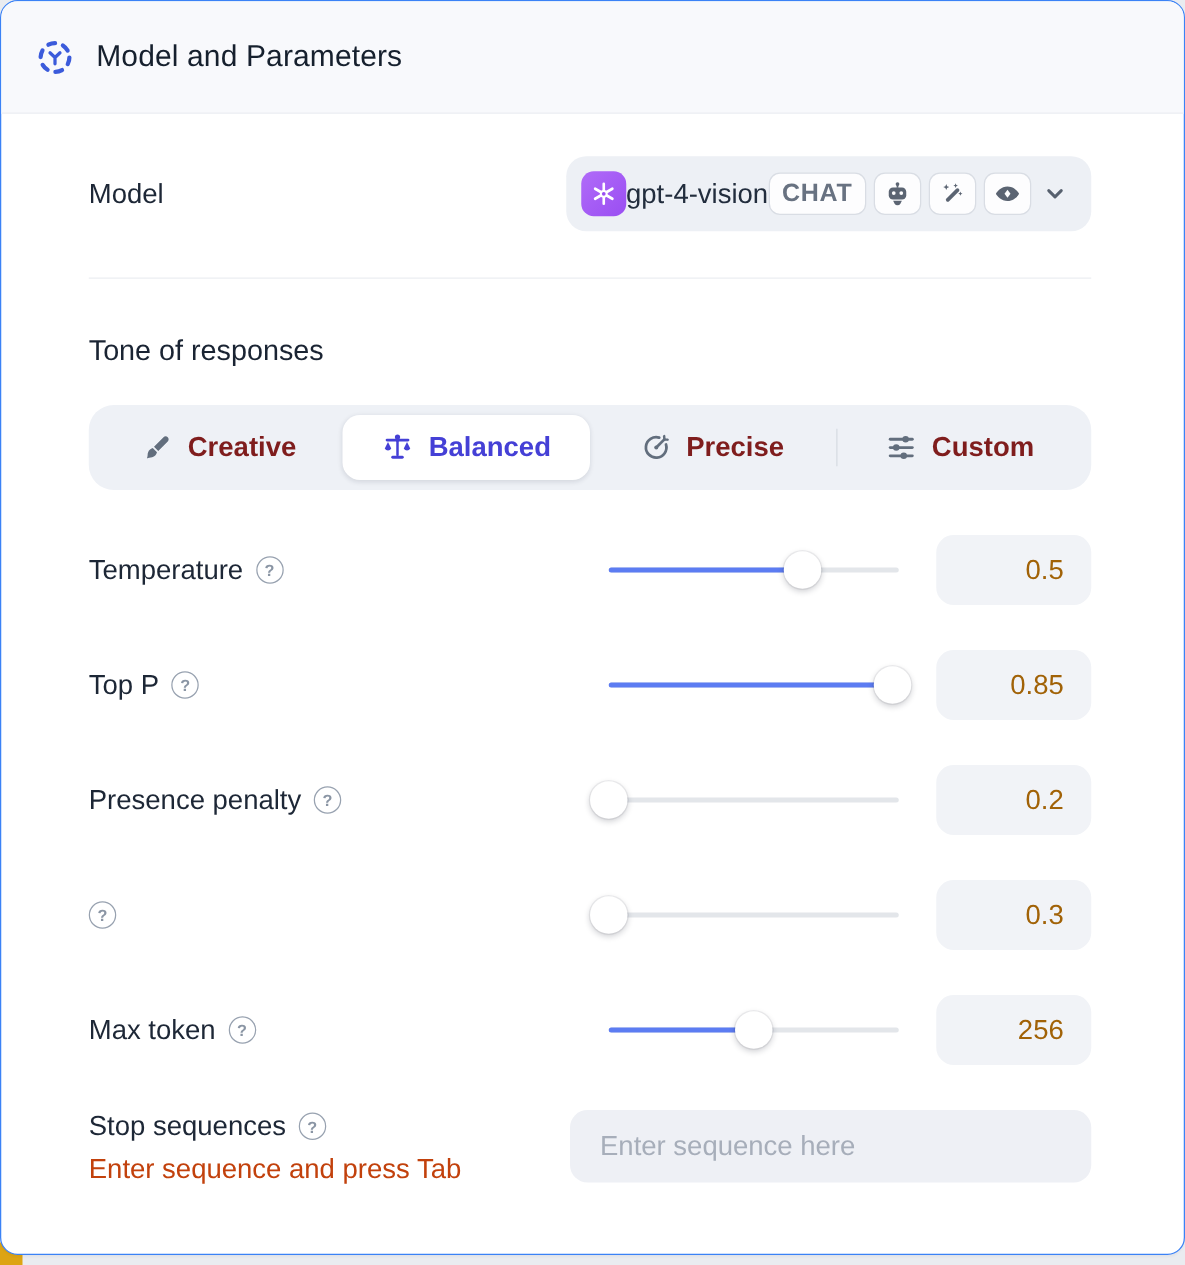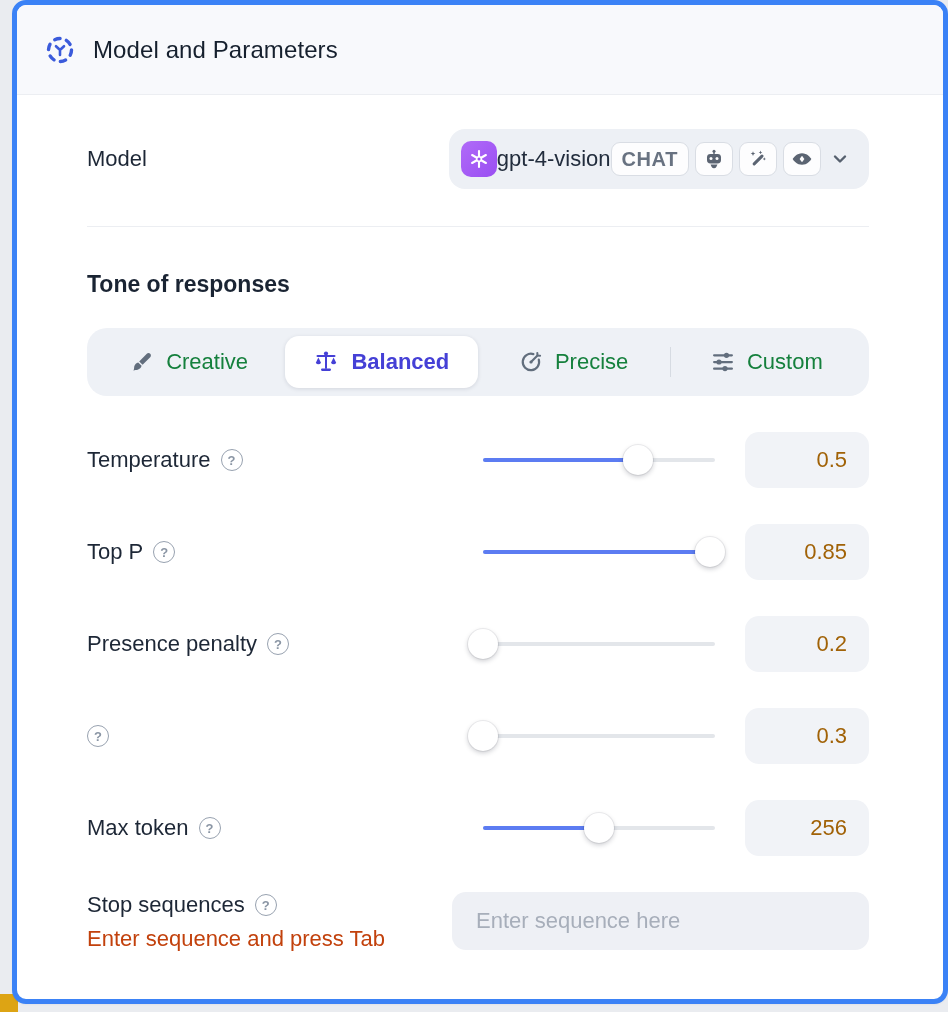--- a/index.html
+++ b/index.html
@@ -8,23 +8,23 @@
     font-family:"Liberation Sans", sans-serif;
     background:#eaecf0;
     position:relative;
     overflow:hidden;
   }
   .bg-accent {
     position:absolute; left:0; bottom:0; width:18px; height:18px;
     background:#dda414;
   }
   .card {
-    position:absolute; left:12px; top:0; right:0; height:1004px;
+    position:absolute; left:0; top:0; right:0; height:1004px;
     background:#ffffff;
-    border:5px solid #3b82f6;
+    border:1px solid #3b82f6;
     border-radius:14px;
     overflow:hidden;
     box-shadow:0 1px 2px rgba(16,24,40,.04);
   }
   
   .card-header {
     height:90px;
     background:#f8f9fc;
     border-bottom:1px solid #eceef2;
     display:flex; align-items:center;
@@ -63,31 +63,31 @@
     background:#fdfdfe; border:1px solid #d9dde4; border-radius:9px;
     height:34px; display:flex; align-items:center; justify-content:center;
   }
   .chip.text-chip { padding:0 10px; font-size:20px; font-weight:600; letter-spacing:.6px; color:#687281; }
   .chip.icon-chip { width:38px; }
   .chips { display:flex; align-items:center; gap:6px; }
   .chev { margin-left:8px; display:flex; }
 
   .divider { height:1px; background:#eceef2; margin-top:37px; }
 
-  .section-heading { font-size:23px; color:#1a2433; font-weight:700; margin-top:44px; }
+  .section-heading { font-size:23px; color:#1a2433; font-weight:400; margin-top:44px; }
 
   
   .tab-bar {
     margin-top:30px; height:68px; background:#eef1f6; border-radius:20px;
     display:flex; align-items:center; padding:8px 6px;
   }
   .tab {
     flex:1; height:52px; border-radius:14px;
     display:flex; align-items:center; justify-content:center; gap:12px;
-    font-size:22px; font-weight:400; color:#15803d; cursor:pointer;
+    font-size:22px; font-weight:700; color:#7f1d1d; cursor:pointer;
     white-space:nowrap;
   }
   .tab.selected {
     background:#ffffff; color:#4540d6; font-weight:600;
     box-shadow:0 1px 4px rgba(20,24,48,.12);
   }
   .tab-sep { width:1px; height:30px; background:#d6dbe2; flex:0 0 auto; }
 
   
   .param-row { margin-top:36px; display:flex; align-items:center; justify-content:space-between; height:56px; }

